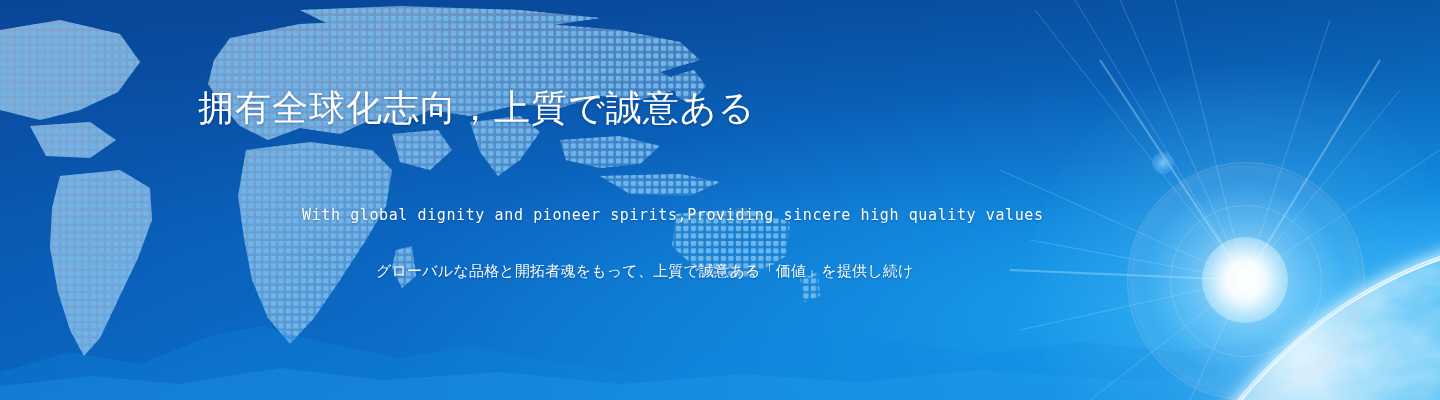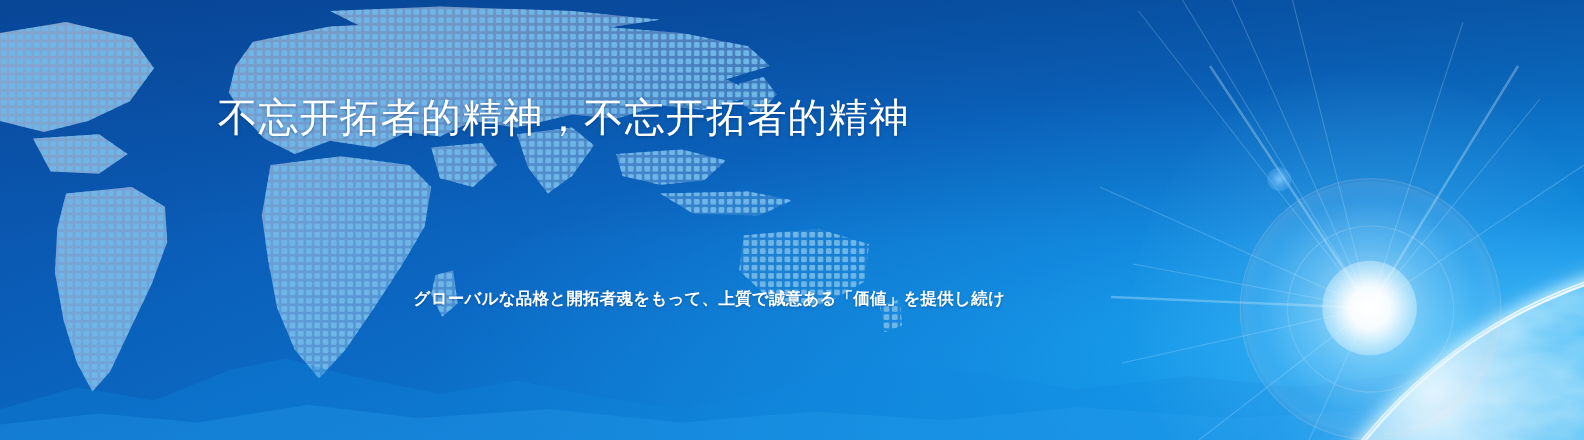--- a/index.html
+++ b/index.html
@@ -214,21 +214,21 @@
     white-space: nowrap;
     text-shadow: 0 1px 2px rgba(3,40,95,0.40);
   }
   .subline-jp {
     position: absolute;
     left: 376px;
     top: 262px;
     color: #ffffff;
     font-family: "DejaVu Sans", "Liberation Sans", sans-serif;
     font-size: 15px;
-    font-weight: bold;
+    font-weight: normal;
     letter-spacing: 0.2px;
     white-space: nowrap;
     text-shadow: 0 1px 2px rgba(3,40,95,0.40);
   }
 </style>
 </head>
 <body>
 
 <div id="banner">
 
@@ -363,17 +363,18 @@
   <div class="flare-ring"></div>
   <div class="flare-ring2"></div>
   <div class="flare-core">
     <div class="g3"></div>
     <div class="g2"></div>
     <div class="g1"></div>
   </div>
   <div class="flare-orb"></div>
 
   <div class="copy">
-    <div class="headline l1">不忘开拓者的精神，不忘开拓者的精神</div>
+    <div class="headline l1">拥有全球化志向，上質で誠意ある</div>
+    <div class="subline-en">With global dignity and pioneer spirits,Providing sincere high quality values</div>
     <div class="subline-jp">グローバルな品格と開拓者魂をもって、上質で誠意ある「価値」を提供し続け</div>
   </div>
 
 </div>
 
 </body></html>

